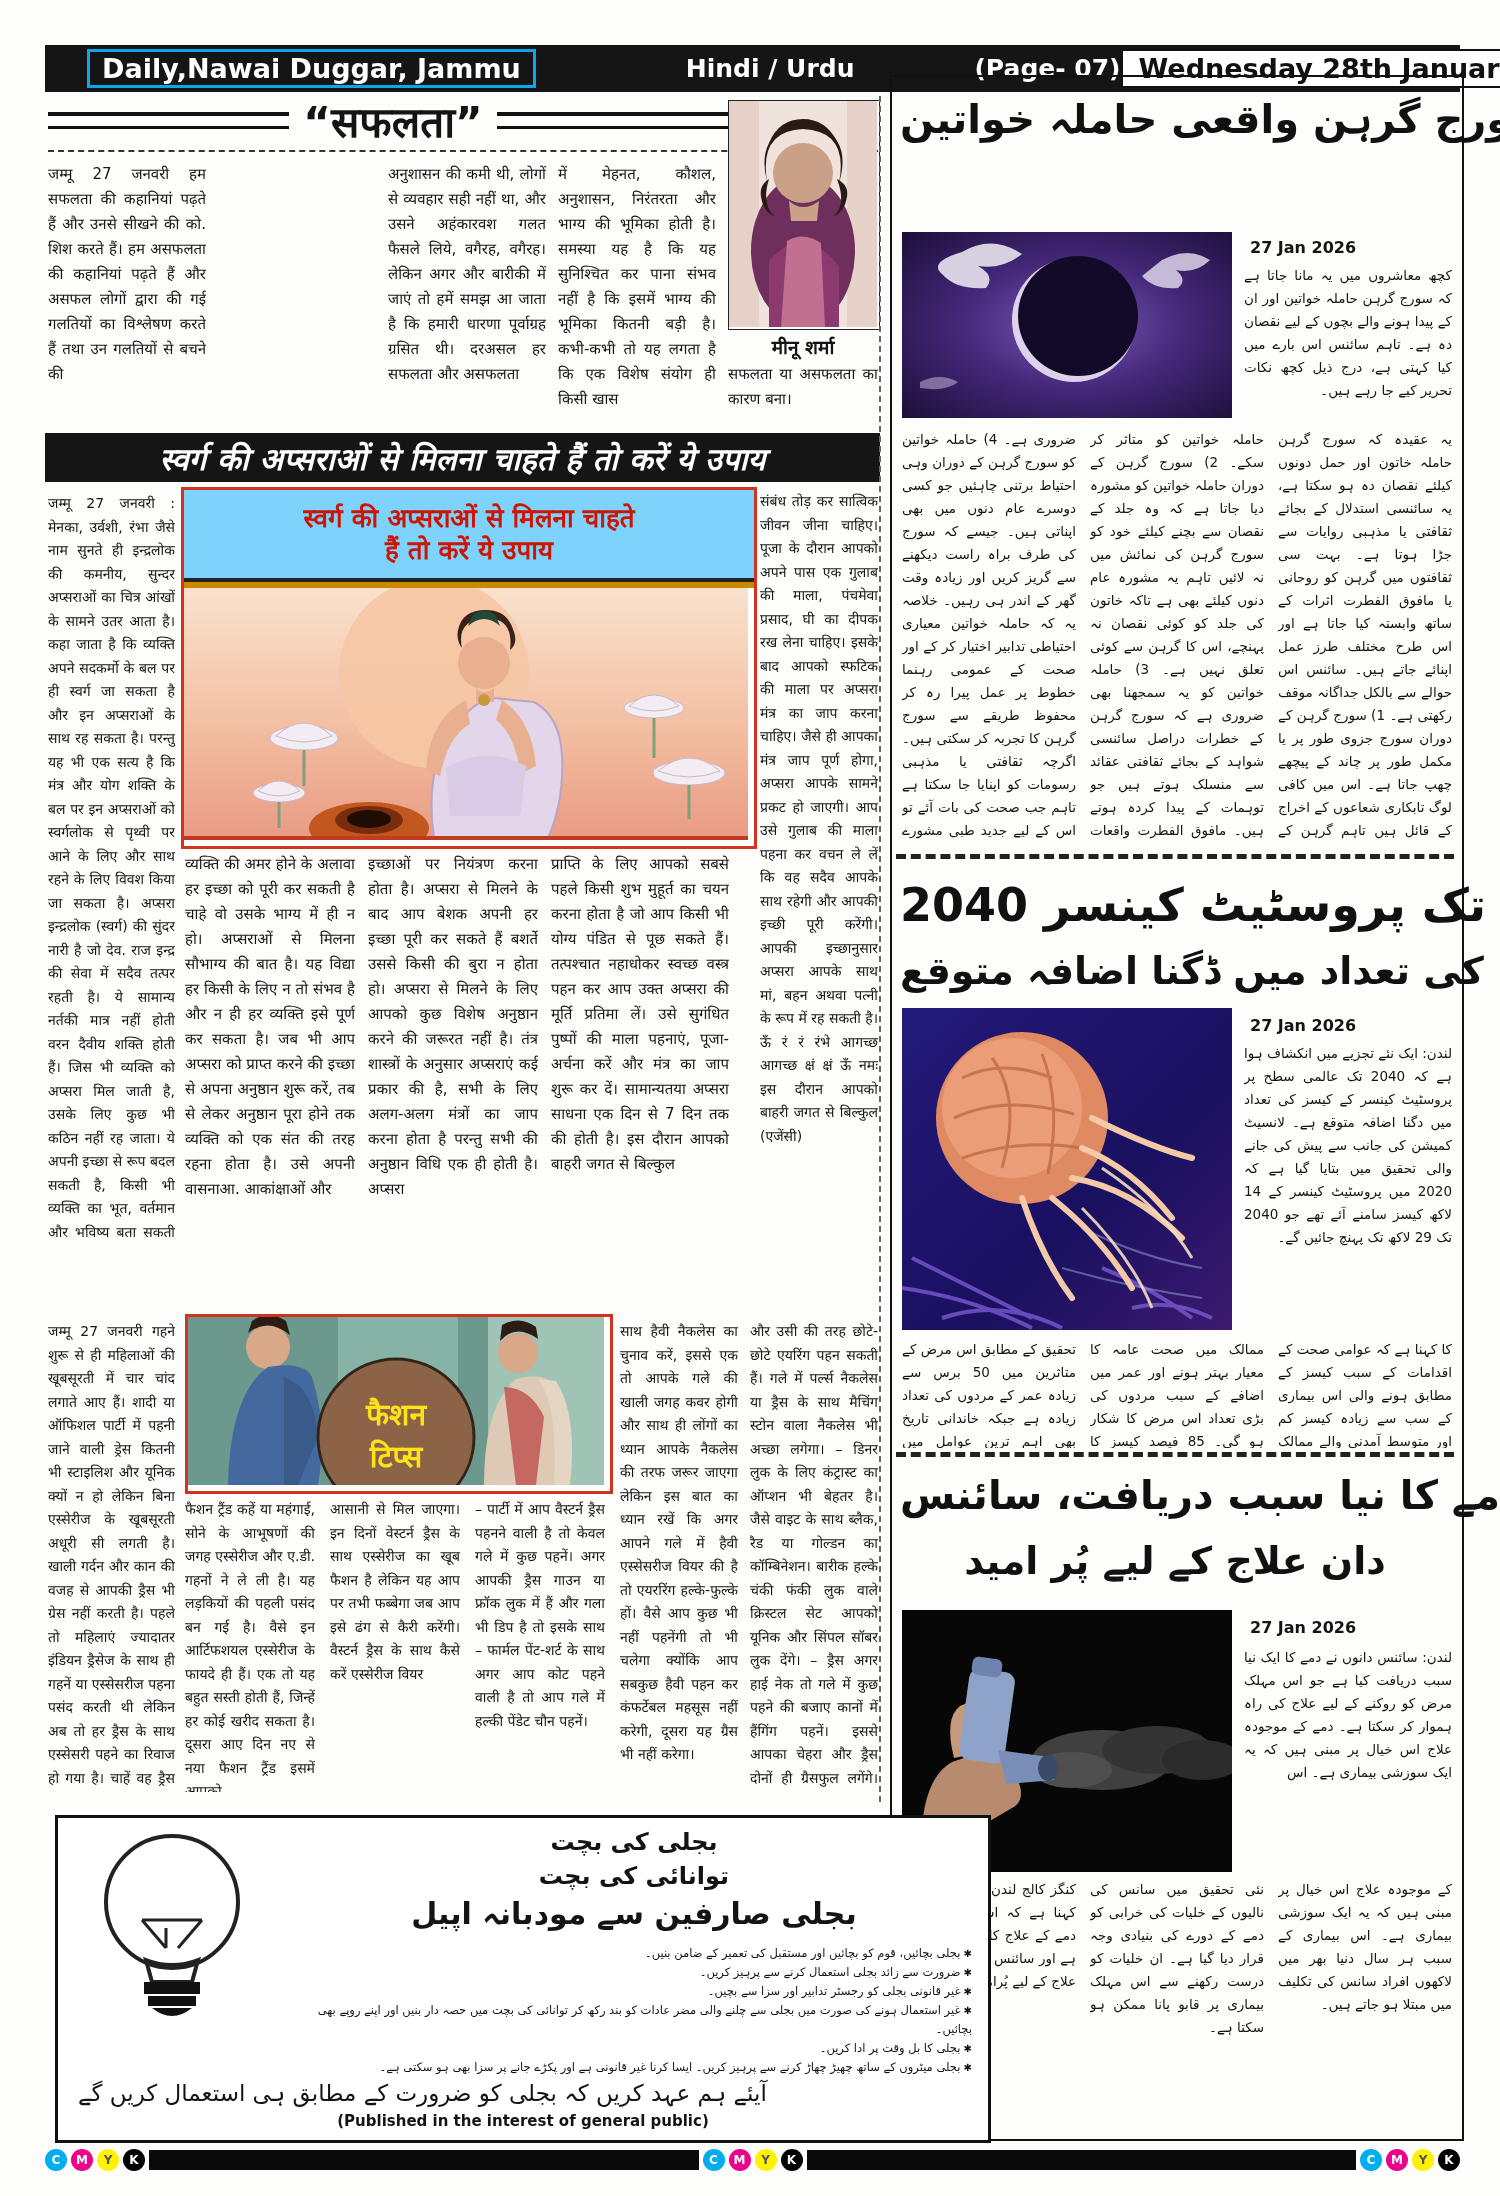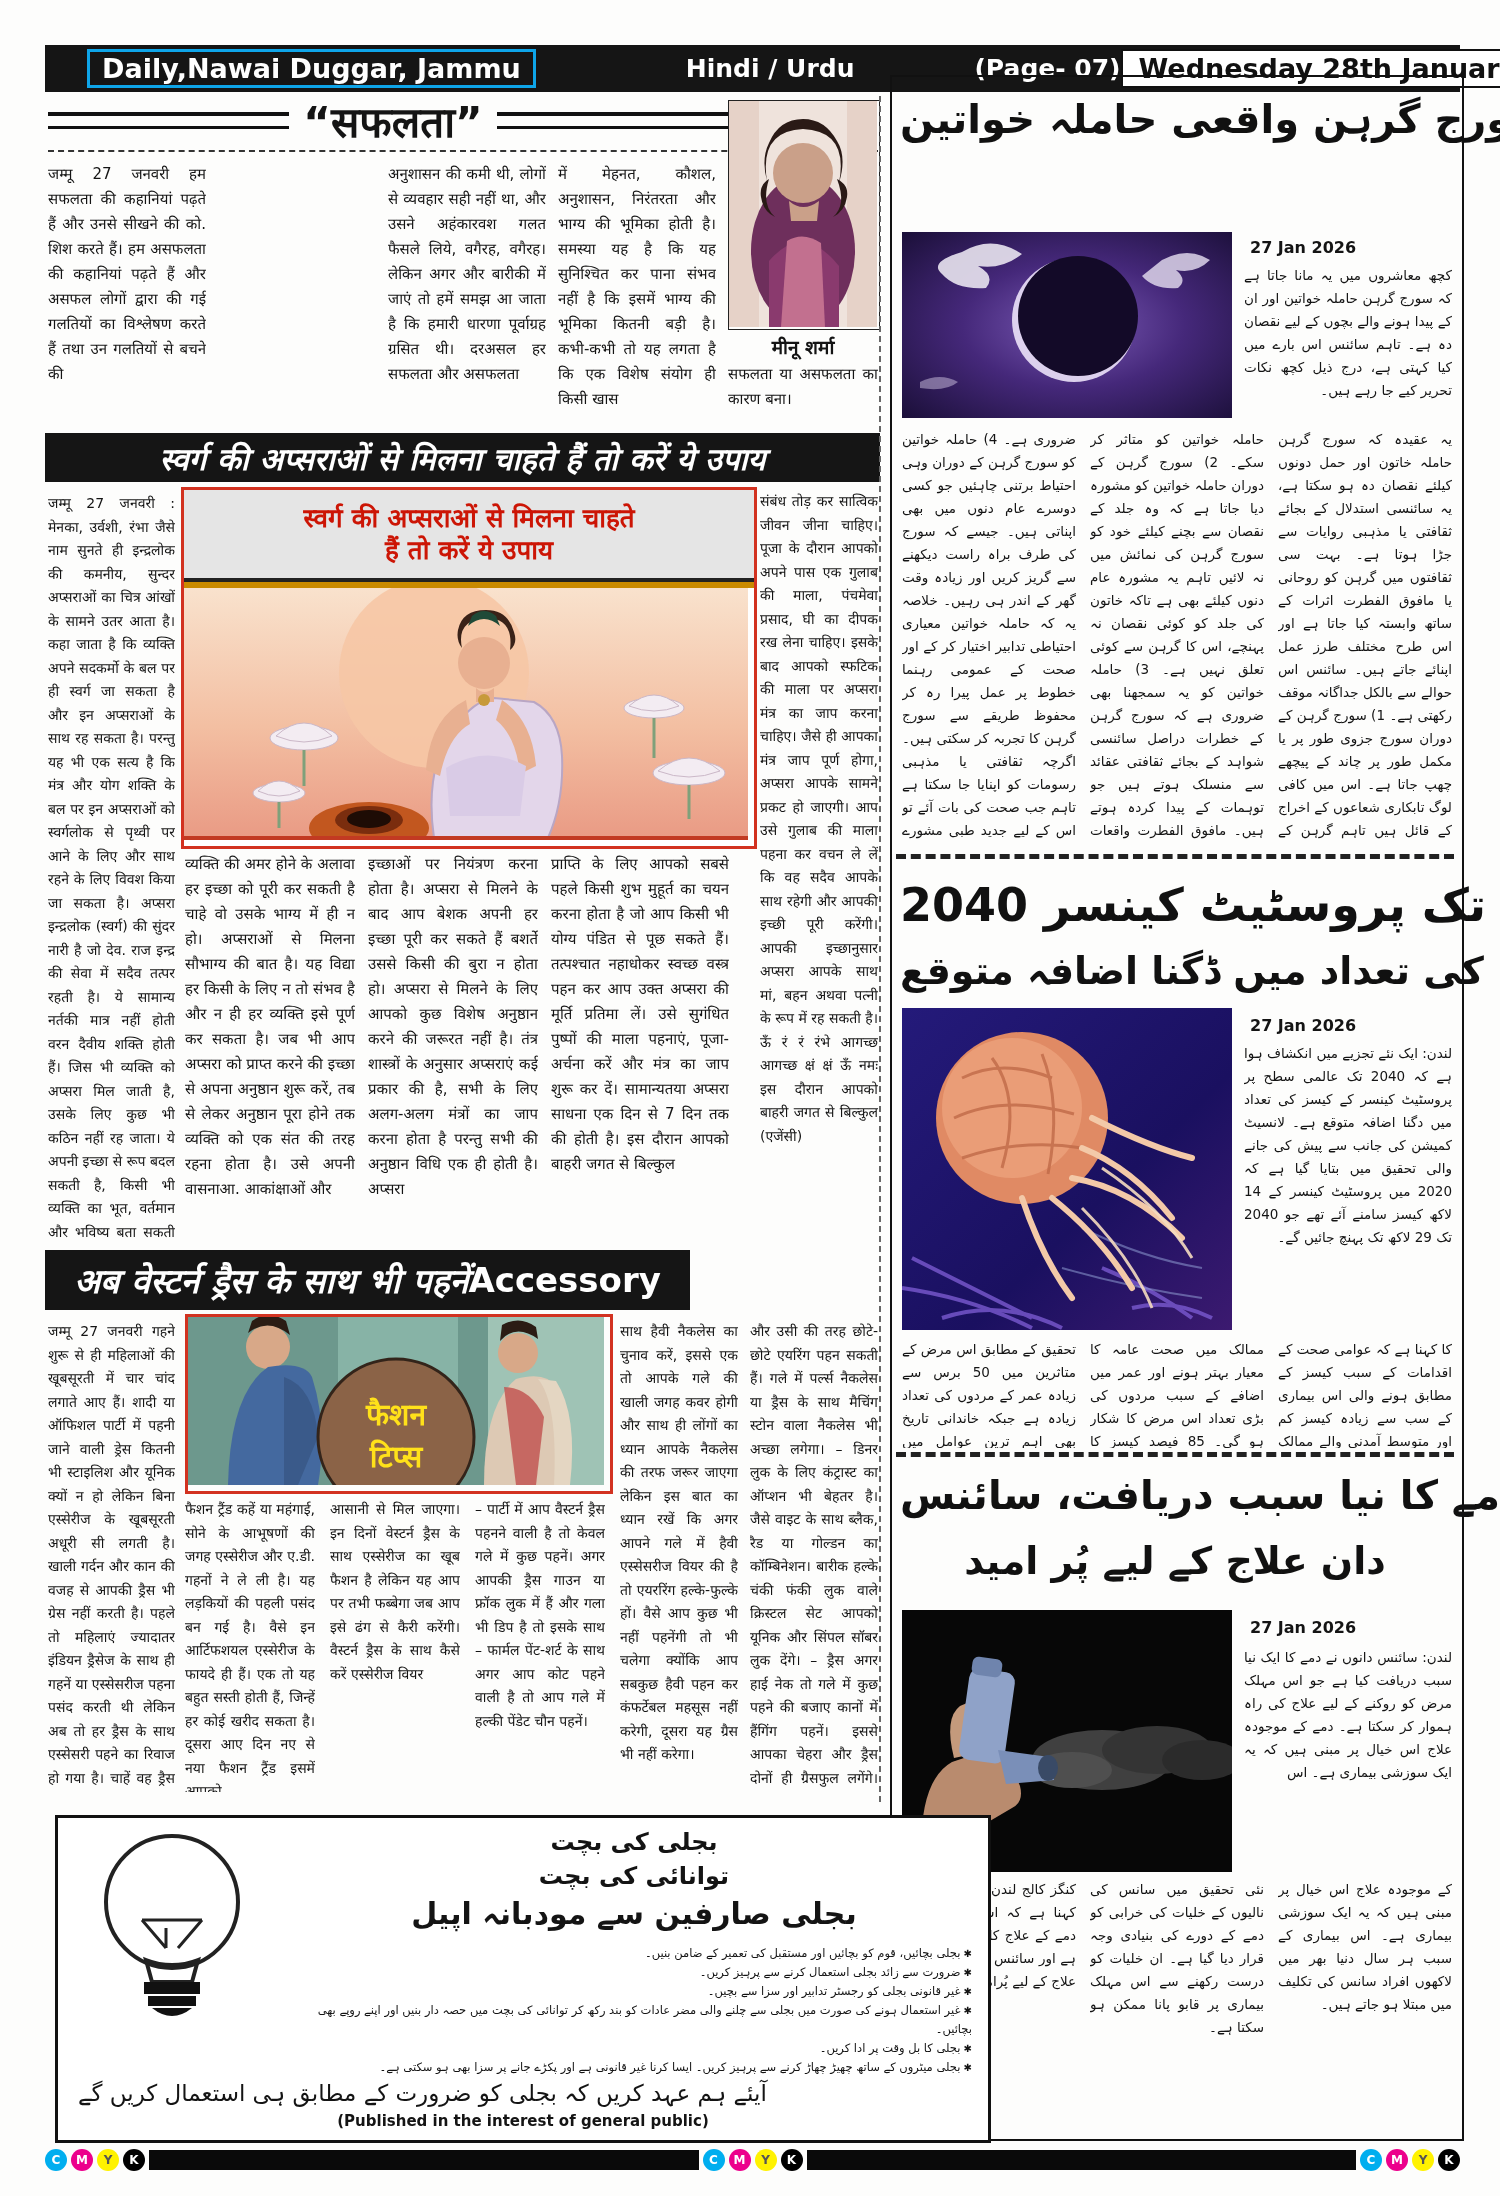--- a/index.html
+++ b/index.html
@@ -16,21 +16,21 @@
   .saf-titlerow{left:48px;top:98px;width:690px;height:44px;display:flex;align-items:center;}
   .dblrule{flex:1;height:10px;border-top:4px solid #111;border-bottom:3px solid #111;}
   .saf-title{font-size:42px;font-weight:bold;padding:0 14px;white-space:nowrap;}
   .dashrule{left:48px;top:150px;width:830px;border-top:2px dashed #333;}
   .hcol{font-size:15px;line-height:25px;text-align:justify;overflow:hidden;}
   .photo-frame{border:1px solid #222;}
   .photo-cap{font-weight:bold;font-size:19px;text-align:center;}
   .blackbar{background:#151515;color:#fff;display:flex;align-items:center;justify-content:center;}
   .barline{font-style:italic;font-weight:bold;font-size:31px;white-space:nowrap;}
   .aps-img{border:3px solid #d23220;background:#fff;}
-  .aps-band{height:88px;background:#e5e5e5;display:flex;flex-direction:column;align-items:center;justify-content:center;border-bottom:4px solid #222;box-shadow:0 6px 0 #c98a00;}
+  .aps-band{height:88px;background:#7dd3fc;display:flex;flex-direction:column;align-items:center;justify-content:center;border-bottom:4px solid #222;box-shadow:0 6px 0 #c98a00;}
   .aps-band .l1{color:#cc1505;font-weight:bold;font-size:26px;line-height:32px;}
   .aps-band .l2{color:#cc1505;font-weight:bold;font-size:26px;line-height:32px;}
   .badge-circle{fill:#8b6347;stroke:#33241a;stroke-width:3;}
   .badge-text{fill:#ffe11a;font-weight:bold;font-size:30px;font-family:"DejaVu Sans",sans-serif;}
   
   .urdu-box{left:890px;top:75px;width:570px;height:2062px;border:2px solid #111;}
   .vdash{left:879px;top:96px;height:1706px;border-left:2px dashed #666;}
   .u-head{text-align:center;font-weight:bold;color:#111;}
   .u-head .hl{display:block;font-size:40px;line-height:66px;white-space:nowrap;}
   .u-date{font-weight:bold;font-size:16px;text-align:left;}
@@ -152,24 +152,20 @@
       <rect x="0" y="248" width="564" height="4" fill="#c23a22"></rect>
     </svg>
   </div>
 
   <div class="abs hcol" style="left:760px;top:490px;width:118px;height:754px;font-size:14px;line-height:23.5px;">संबंध तोड़ कर सात्विक जीवन जीना चाहिए। पूजा के दौरान आपको अपने पास एक गुलाब की माला, पंचमेवा प्रसाद, घी का दीपक रख लेना चाहिए। इसके बाद आपको स्फटिक की माला पर अप्सरा मंत्र का जाप करना चाहिए। जैसे ही आपका मंत्र जाप पूर्ण होगा, अप्सरा आपके सामने प्रकट हो जाएगी। आप उसे गुलाब की माला पहना कर वचन ले लें कि वह सदैव आपके साथ रहेगी और आपकी इच्छी पूरी करेंगी। आपकी इच्छानुसार अप्सरा आपके साथ मां, बहन अथवा पत्नी के रूप में रह सकती है। ऊँ रं रं रंभे आगच्छ आगच्छ क्षं क्षं ऊँ नमः इस दौरान आपको बाहरी जगत से बिल्कुल (एजेंसी)</div>
 
   <div class="abs hcol" style="left:185px;top:852px;width:170px;height:392px;">व्यक्ति की अमर होने के अलावा हर इच्छा को पूरी कर सकती है चाहे वो उसके भाग्य में ही न हो। अप्सराओं से मिलना सौभाग्य की बात है। यह विद्या हर किसी के लिए न तो संभव है और न ही हर व्यक्ति इसे पूर्ण कर सकता है। जब भी आप अप्सरा को प्राप्त करने की इच्छा से अपना अनुष्ठान शुरू करें, तब से लेकर अनुष्ठान पूरा होने तक व्यक्ति को एक संत की तरह रहना होता है। उसे अपनी वासनाआ. आकांक्षाओं और</div>
   <div class="abs hcol" style="left:368px;top:852px;width:170px;height:392px;">इच्छाओं पर नियंत्रण करना होता है। अप्सरा से मिलने के बाद आप बेशक अपनी हर इच्छा पूरी कर सकते हैं बशर्ते उससे किसी की बुरा न होता हो। अप्सरा से मिलने के लिए आपको कुछ विशेष अनुष्ठान करने की जरूरत नहीं है। तंत्र शास्त्रों के अनुसार अप्सराएं कई प्रकार की है, सभी के लिए अलग-अलग मंत्रों का जाप करना होता है परन्तु सभी की अनुष्ठान विधि एक ही होती है। अप्सरा</div>
   <div class="abs hcol" style="left:551px;top:852px;width:178px;height:392px;">प्राप्ति के लिए आपको सबसे पहले किसी शुभ मुहूर्त का चयन करना होता है जो आप किसी भी योग्य पंडित से पूछ सकते हैं। तत्पश्चात नहाधोकर स्वच्छ वस्त्र पहन कर आप उक्त अप्सरा की मूर्ति प्रतिमा लें। उसे सुगंधित पुष्पों की माला पहनाएं, पूजा-अर्चना करें और मंत्र का जाप शुरू कर दें। सामान्यतया अप्सरा साधना एक दिन से 7 दिन तक की होती है। इस दौरान आपको बाहरी जगत से बिल्कुल</div>
 
-  <div class="abs blackbar" style="left:45px;top:1250px;width:645px;height:60px;">
-    <span class="barline" style="font-size:34px;">अब वेस्टर्न ड्रैस के साथ भी पहनें </span>
-    <span class="barline" style="font-size:34px;font-style:normal;">Accessory</span>
-  </div>
 
   <div class="abs hcol" style="left:48px;top:1320px;width:127px;height:472px;font-size:14px;line-height:23.5px;">जम्मू 27 जनवरी गहने शुरू से ही महिलाओं की खूबसूरती में चार चांद लगाते आए हैं। शादी या ऑफिशल पार्टी में पहनी जाने वाली ड्रेस कितनी भी स्टाइलिश और यूनिक क्यों न हो लेकिन बिना एस्सेरीज के खूबसूरती अधूरी सी लगती है। खाली गर्दन और कान की वजह से आपकी ड्रैस भी ग्रेस नहीं करती है। पहले तो महिलाएं ज्यादातर इंडियन ड्रैसेज के साथ ही गहनें या एस्सेसरीज पहना पसंद करती थी लेकिन अब तो हर ड्रैस के साथ एस्सेसरी पहने का रिवाज हो गया है। चाहें वह ड्रैस इंडियन हो या वेस्टर्न।</div>
 
   <div class="abs" style="left:185px;top:1314px;width:422px;height:174px;border:3px solid #d23220;">
     <svg width="416" height="168" viewBox="0 0 416 168">
       <rect width="416" height="168" fill="#6d988d"></rect>
       <rect x="150" y="0" width="120" height="168" fill="#87b3a6"></rect>
       <rect x="300" y="0" width="116" height="168" fill="#9fc3b5"></rect>
 
       <circle cx="80" cy="30" r="22" fill="#d8a888"></circle>

